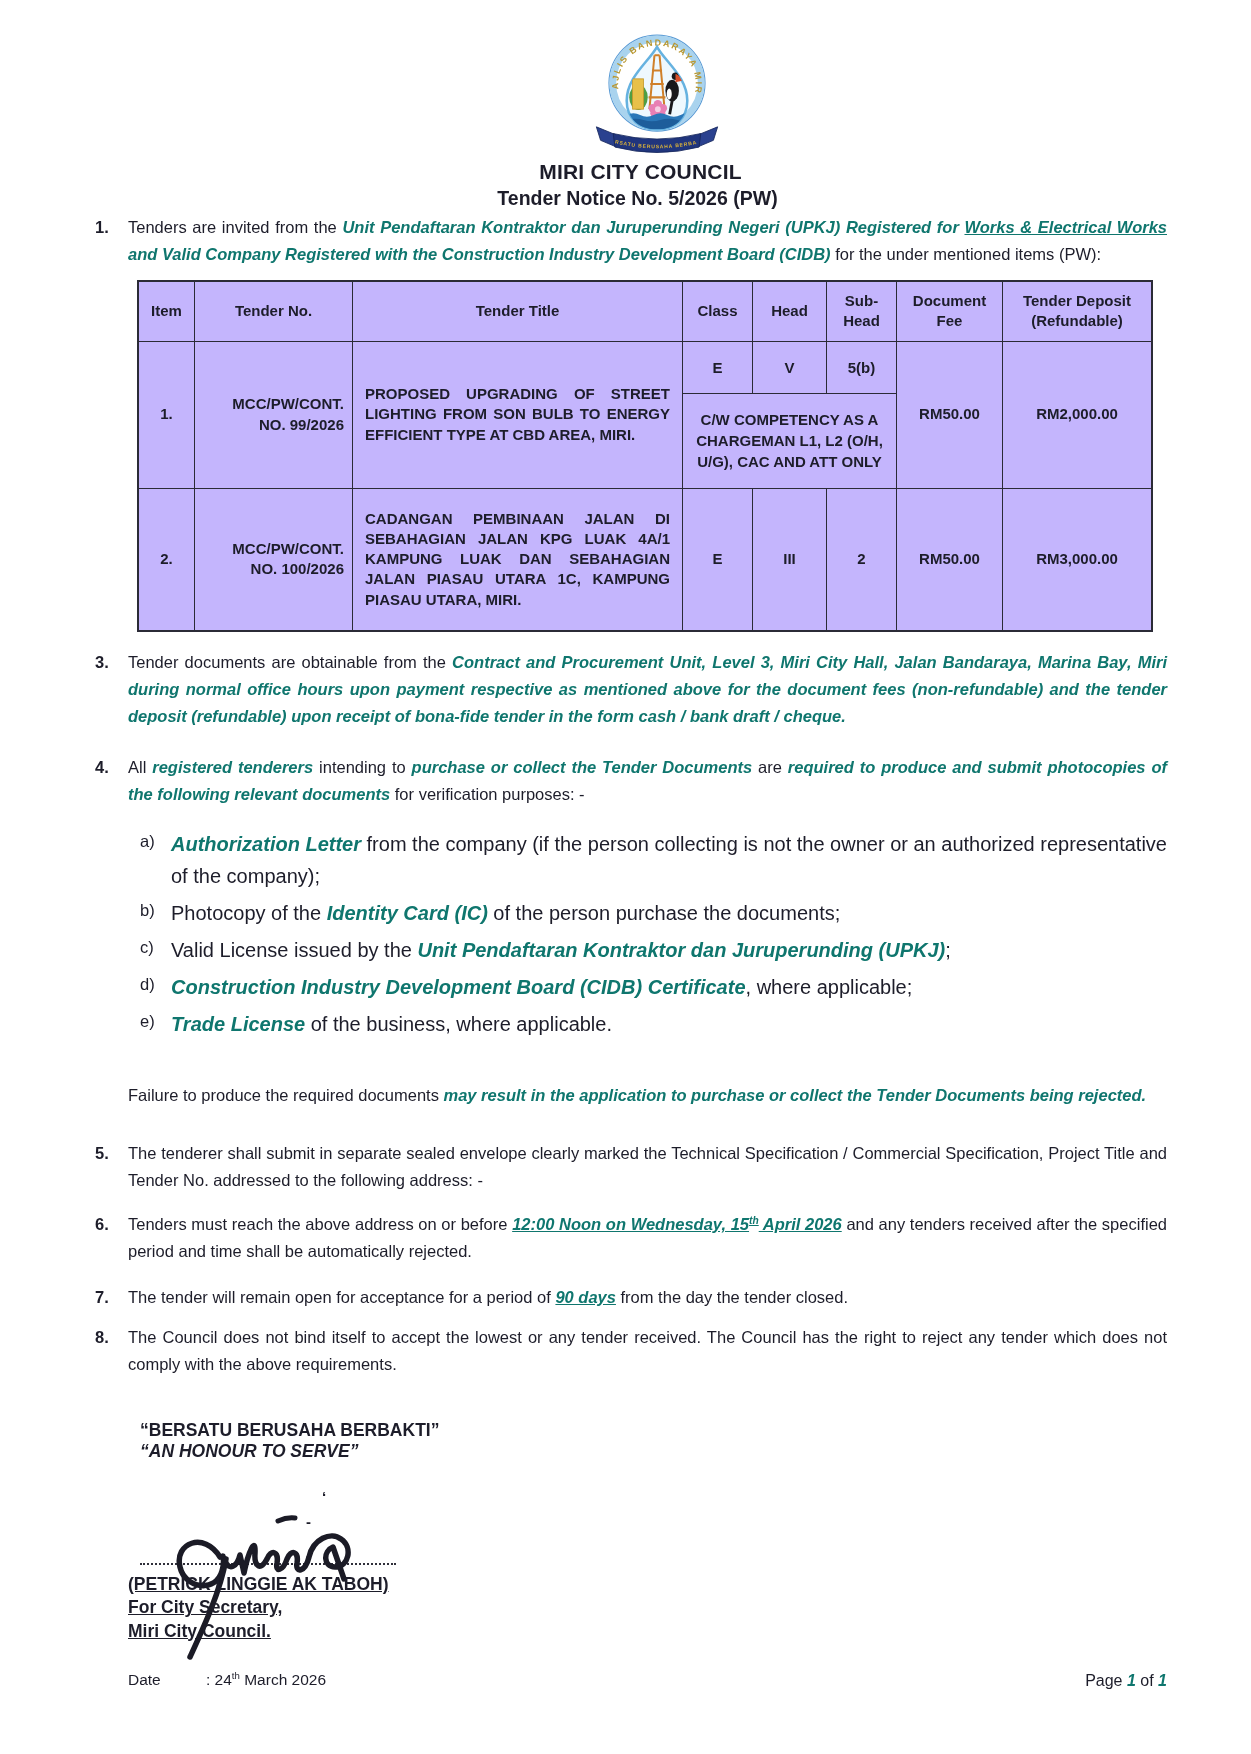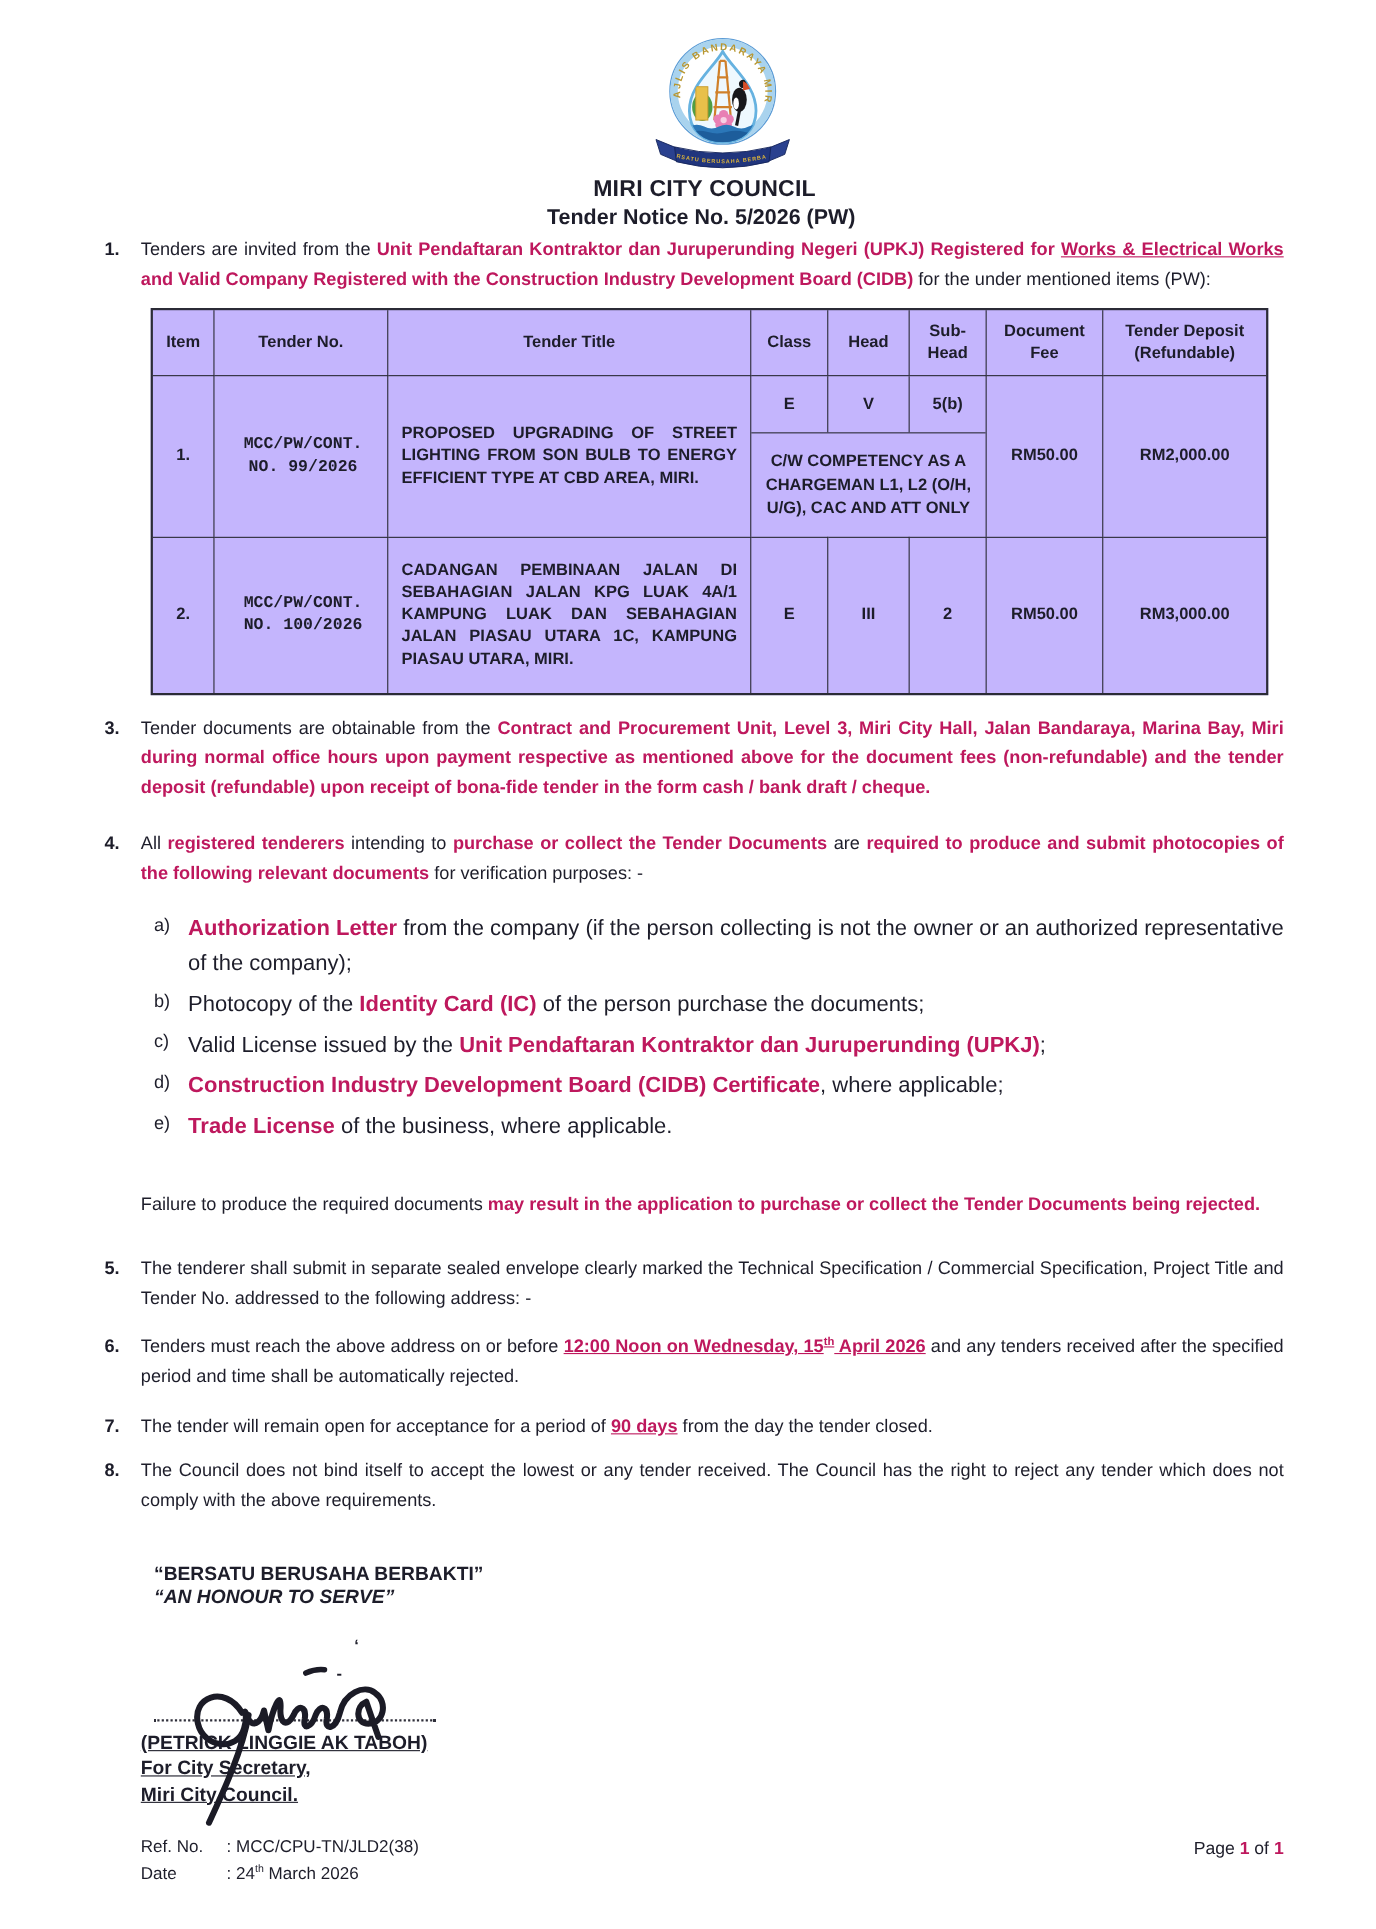--- a/index.html
+++ b/index.html
@@ -15,41 +15,41 @@
   .header { position:absolute; top:30px; left:0; width:100%; text-align:center; }
   .logo-wrap { display:block; margin:0 auto; width:200px; height:128px; margin-left:557px; }
   .org-name  { font-size:21px; font-weight:700; letter-spacing:.2px; margin-top:2px; transform:translateX(15px); }
   .notice-no { font-size:19.5px; font-weight:700; margin-top:3px; transform:translateX(12px); }
 
   
   .content { position:absolute; top:214px; left:95px; right:84px; }
   .para { display:flex; margin-top:0; }
   .para .num { flex:none; width:33px; font-weight:700; font-size:16.5px; line-height:1.64; }
   .para .body { flex:1; font-size:16.5px; line-height:1.64; text-align:justify; }
-  .b { font-weight:700; color:#be185d; }
+  .b { font-weight:700; color:#0f766e;font-style:italic; }
   .u { text-decoration:underline; }
   .sup { vertical-align:super; font-size:.62em; }
 
   .sublist { margin:20px 0 0 45px; }
   .subitem { display:flex; margin-top:5px; }
   .subitem .letter { flex:none; width:31px; font-size:16.5px; line-height:1.6; }
   .subitem .body { flex:1; font-size:20px; line-height:1.6; text-align:justify; }
 
   .indent-para { margin-left:33px; }
 
   
   .tbl { margin:12px 0 0 42px; width:1016px; border:2px solid #2b2b36; background:#c4b5fd; }
   .tr  { display:grid; grid-template-columns:56px 158px 330px 70px 74px 70px 106px 1fr; }
   .td  { border-right:1px solid #2b2b36; padding:6px 8px; font-size:15px; font-weight:700;
          display:flex; align-items:center; justify-content:center; text-align:center; line-height:1.35; }
   .td:last-child { border-right:none; }
   .tr + .tr .td, .tr + .tr .combo { border-top:1px solid #2b2b36; }
   .tr.head .td { padding:9px 4px; }
   .td.title { text-align:justify; justify-content:flex-start; padding:20px 12px; }
-  .td.tno   { text-align:center; justify-content:flex-start; padding-left:12px;font-family:Liberation Mono, monospace; }
+  .td.tno   { text-align:right; justify-content:flex-start; padding-left:12px; }
   .combo { grid-column:4 / 7; border-right:1px solid #2b2b36; display:flex; flex-direction:column; }
   .combo-top { display:grid; grid-template-columns:70px 74px 1fr; height:52px; border-bottom:1px solid #2b2b36; }
   .combo-top .ctd { border-right:1px solid #2b2b36; display:flex; align-items:center; justify-content:center;
                     font-size:15px; font-weight:700; }
   .combo-top .ctd:last-child { border-right:none; }
   .combo-bottom { flex:1; display:flex; align-items:center; justify-content:center; text-align:center;
                   font-size:15px; font-weight:700; padding:4px 6px; line-height:1.4; }
   .row1 { min-height:147px; }
   .row2 .td { min-height:120px; }
 
@@ -278,23 +278,19 @@
     </svg>
     <div class="sig-name">
       <div>(PETRICK LINGGIE AK TABOH)</div>
       <div>For City Secretary,</div>
       <div>Miri City Council.</div>
     </div>
   </div>
 
   <div class="footer">
     <div class="frow">
-      <div class="f_label">Ref. No.</div>
-      <div>: MCC/CPU-TN/JLD2(38)</div>
-    </div>
-    <div class="frow">
       <div class="f_label">Date</div>
       <div><span>: 24</span><span class="sup">th</span><span> March 2026</span></div>
     </div>
     <div class="page-no"><span>Page </span><span class="b">1</span><span> of </span><span class="b">1</span></div>
   </div>
 
 </div>
 
 </body></html>

